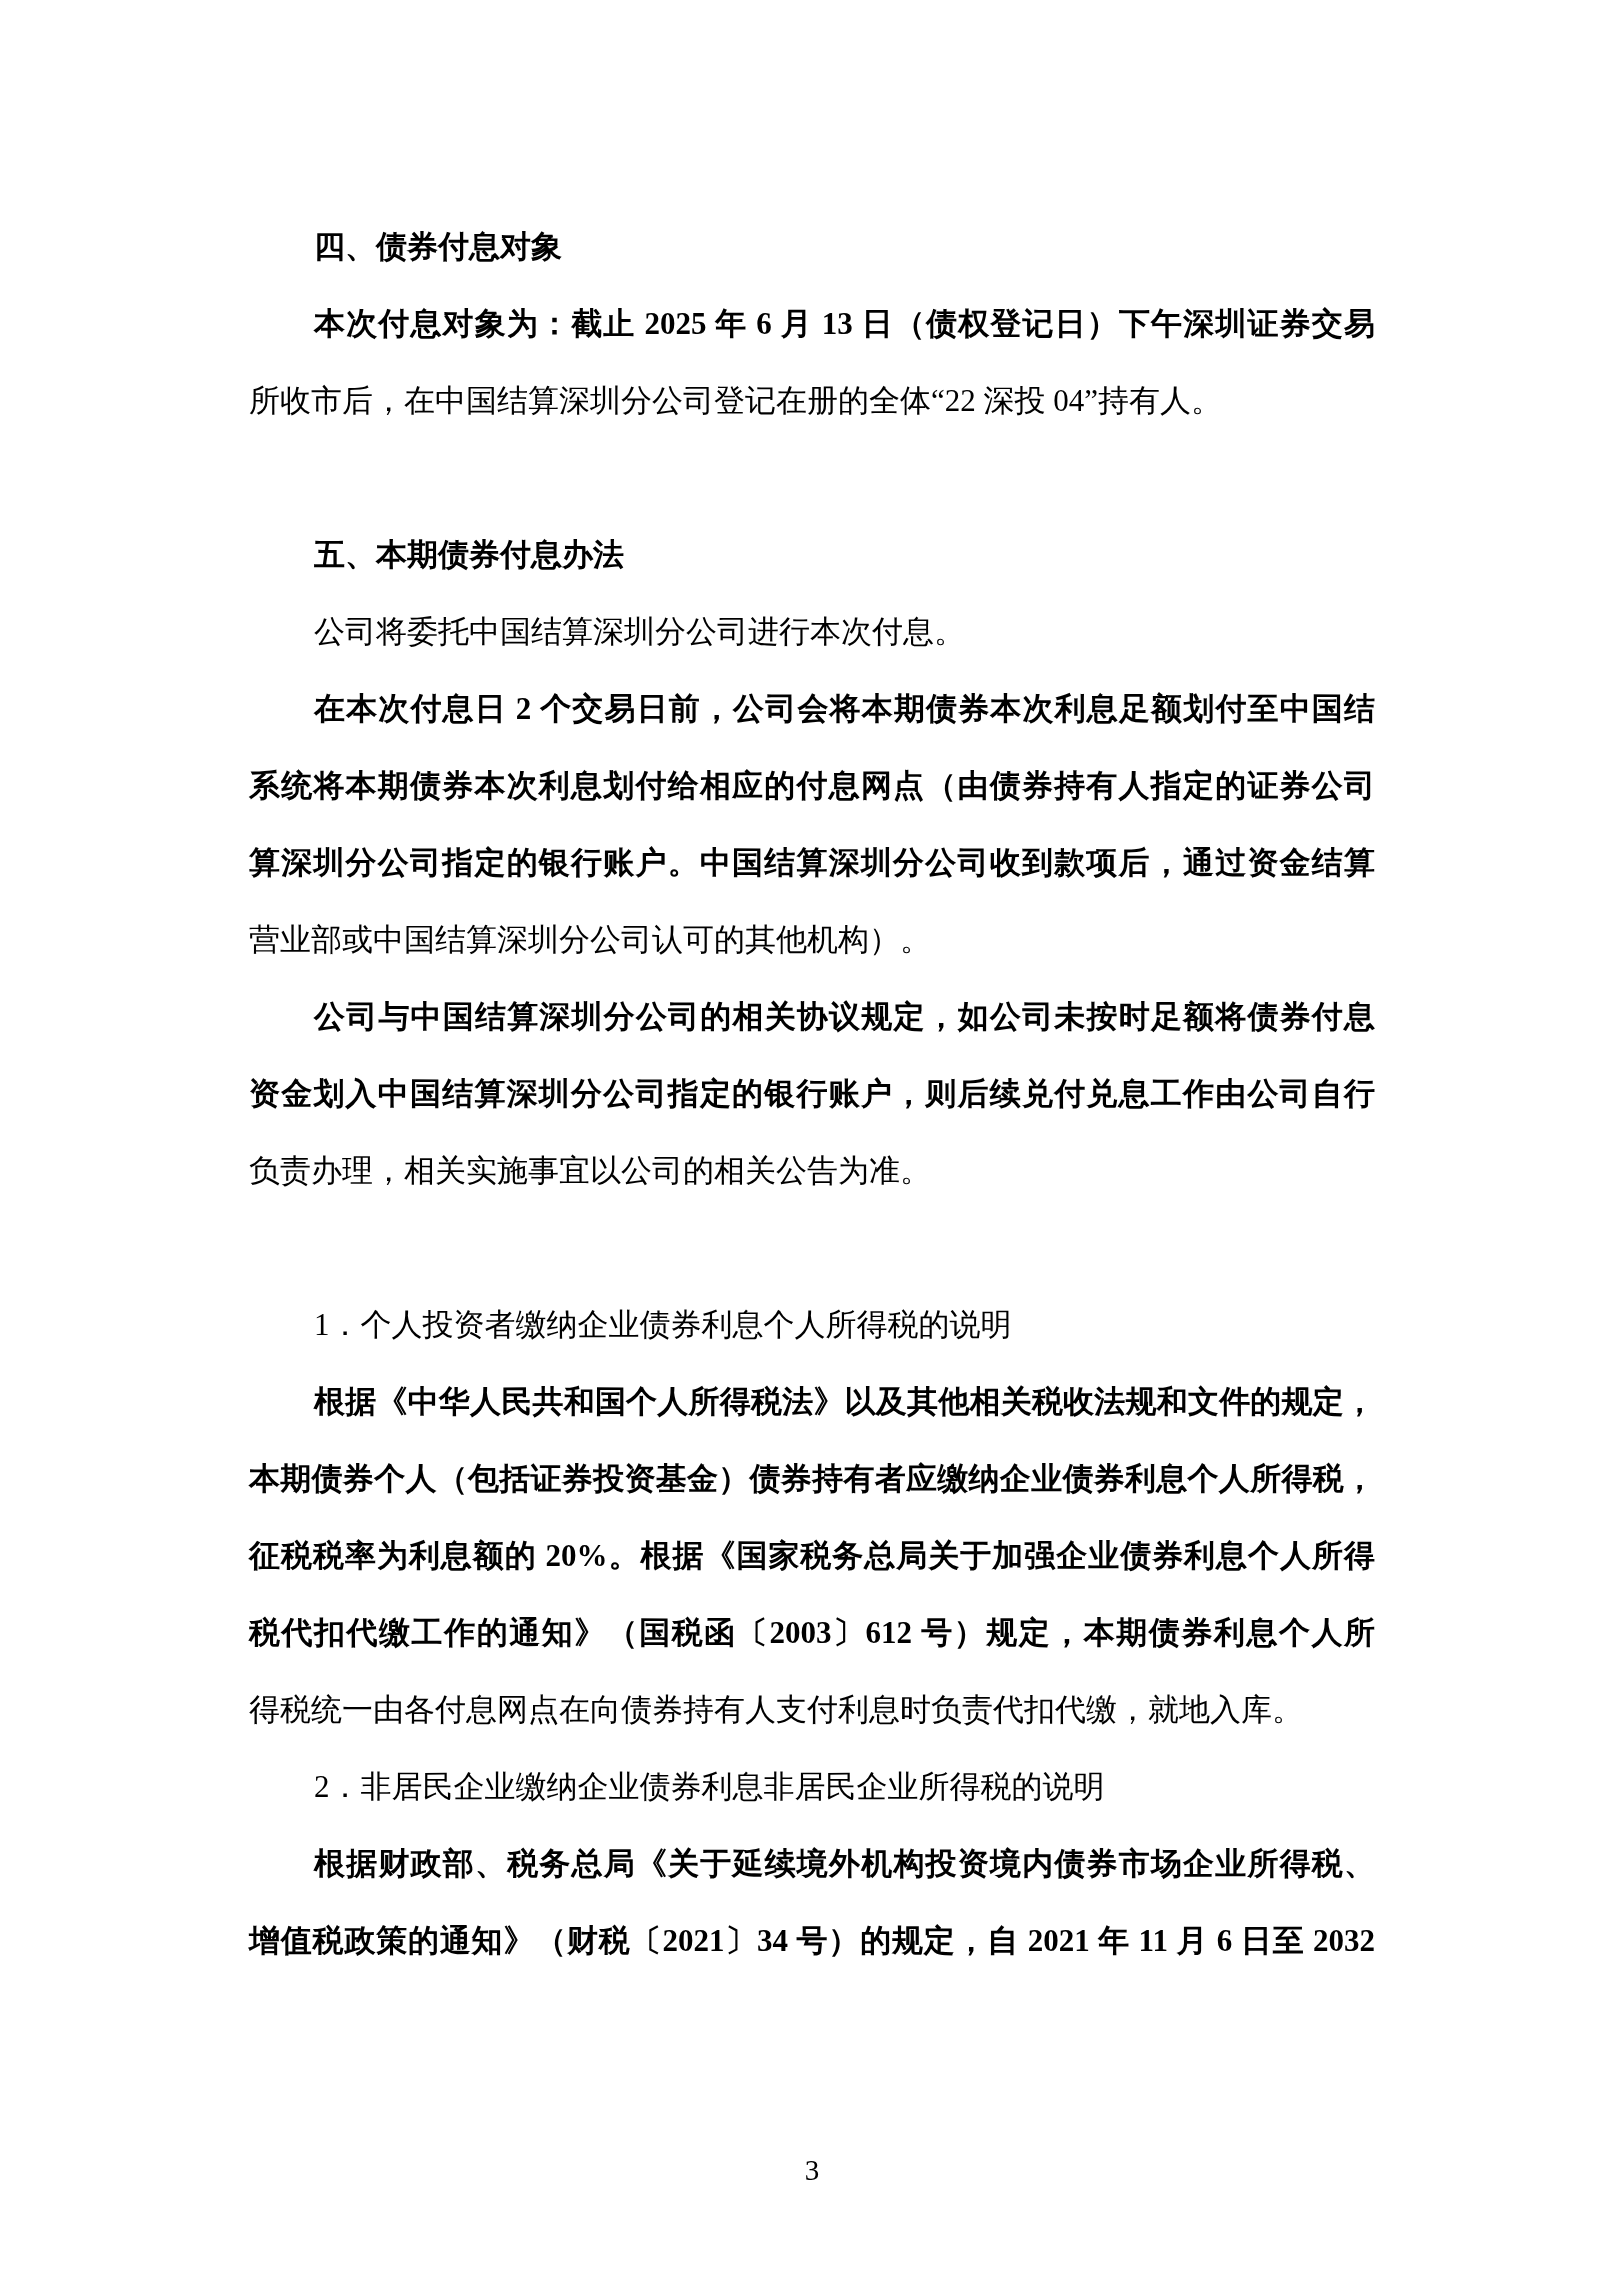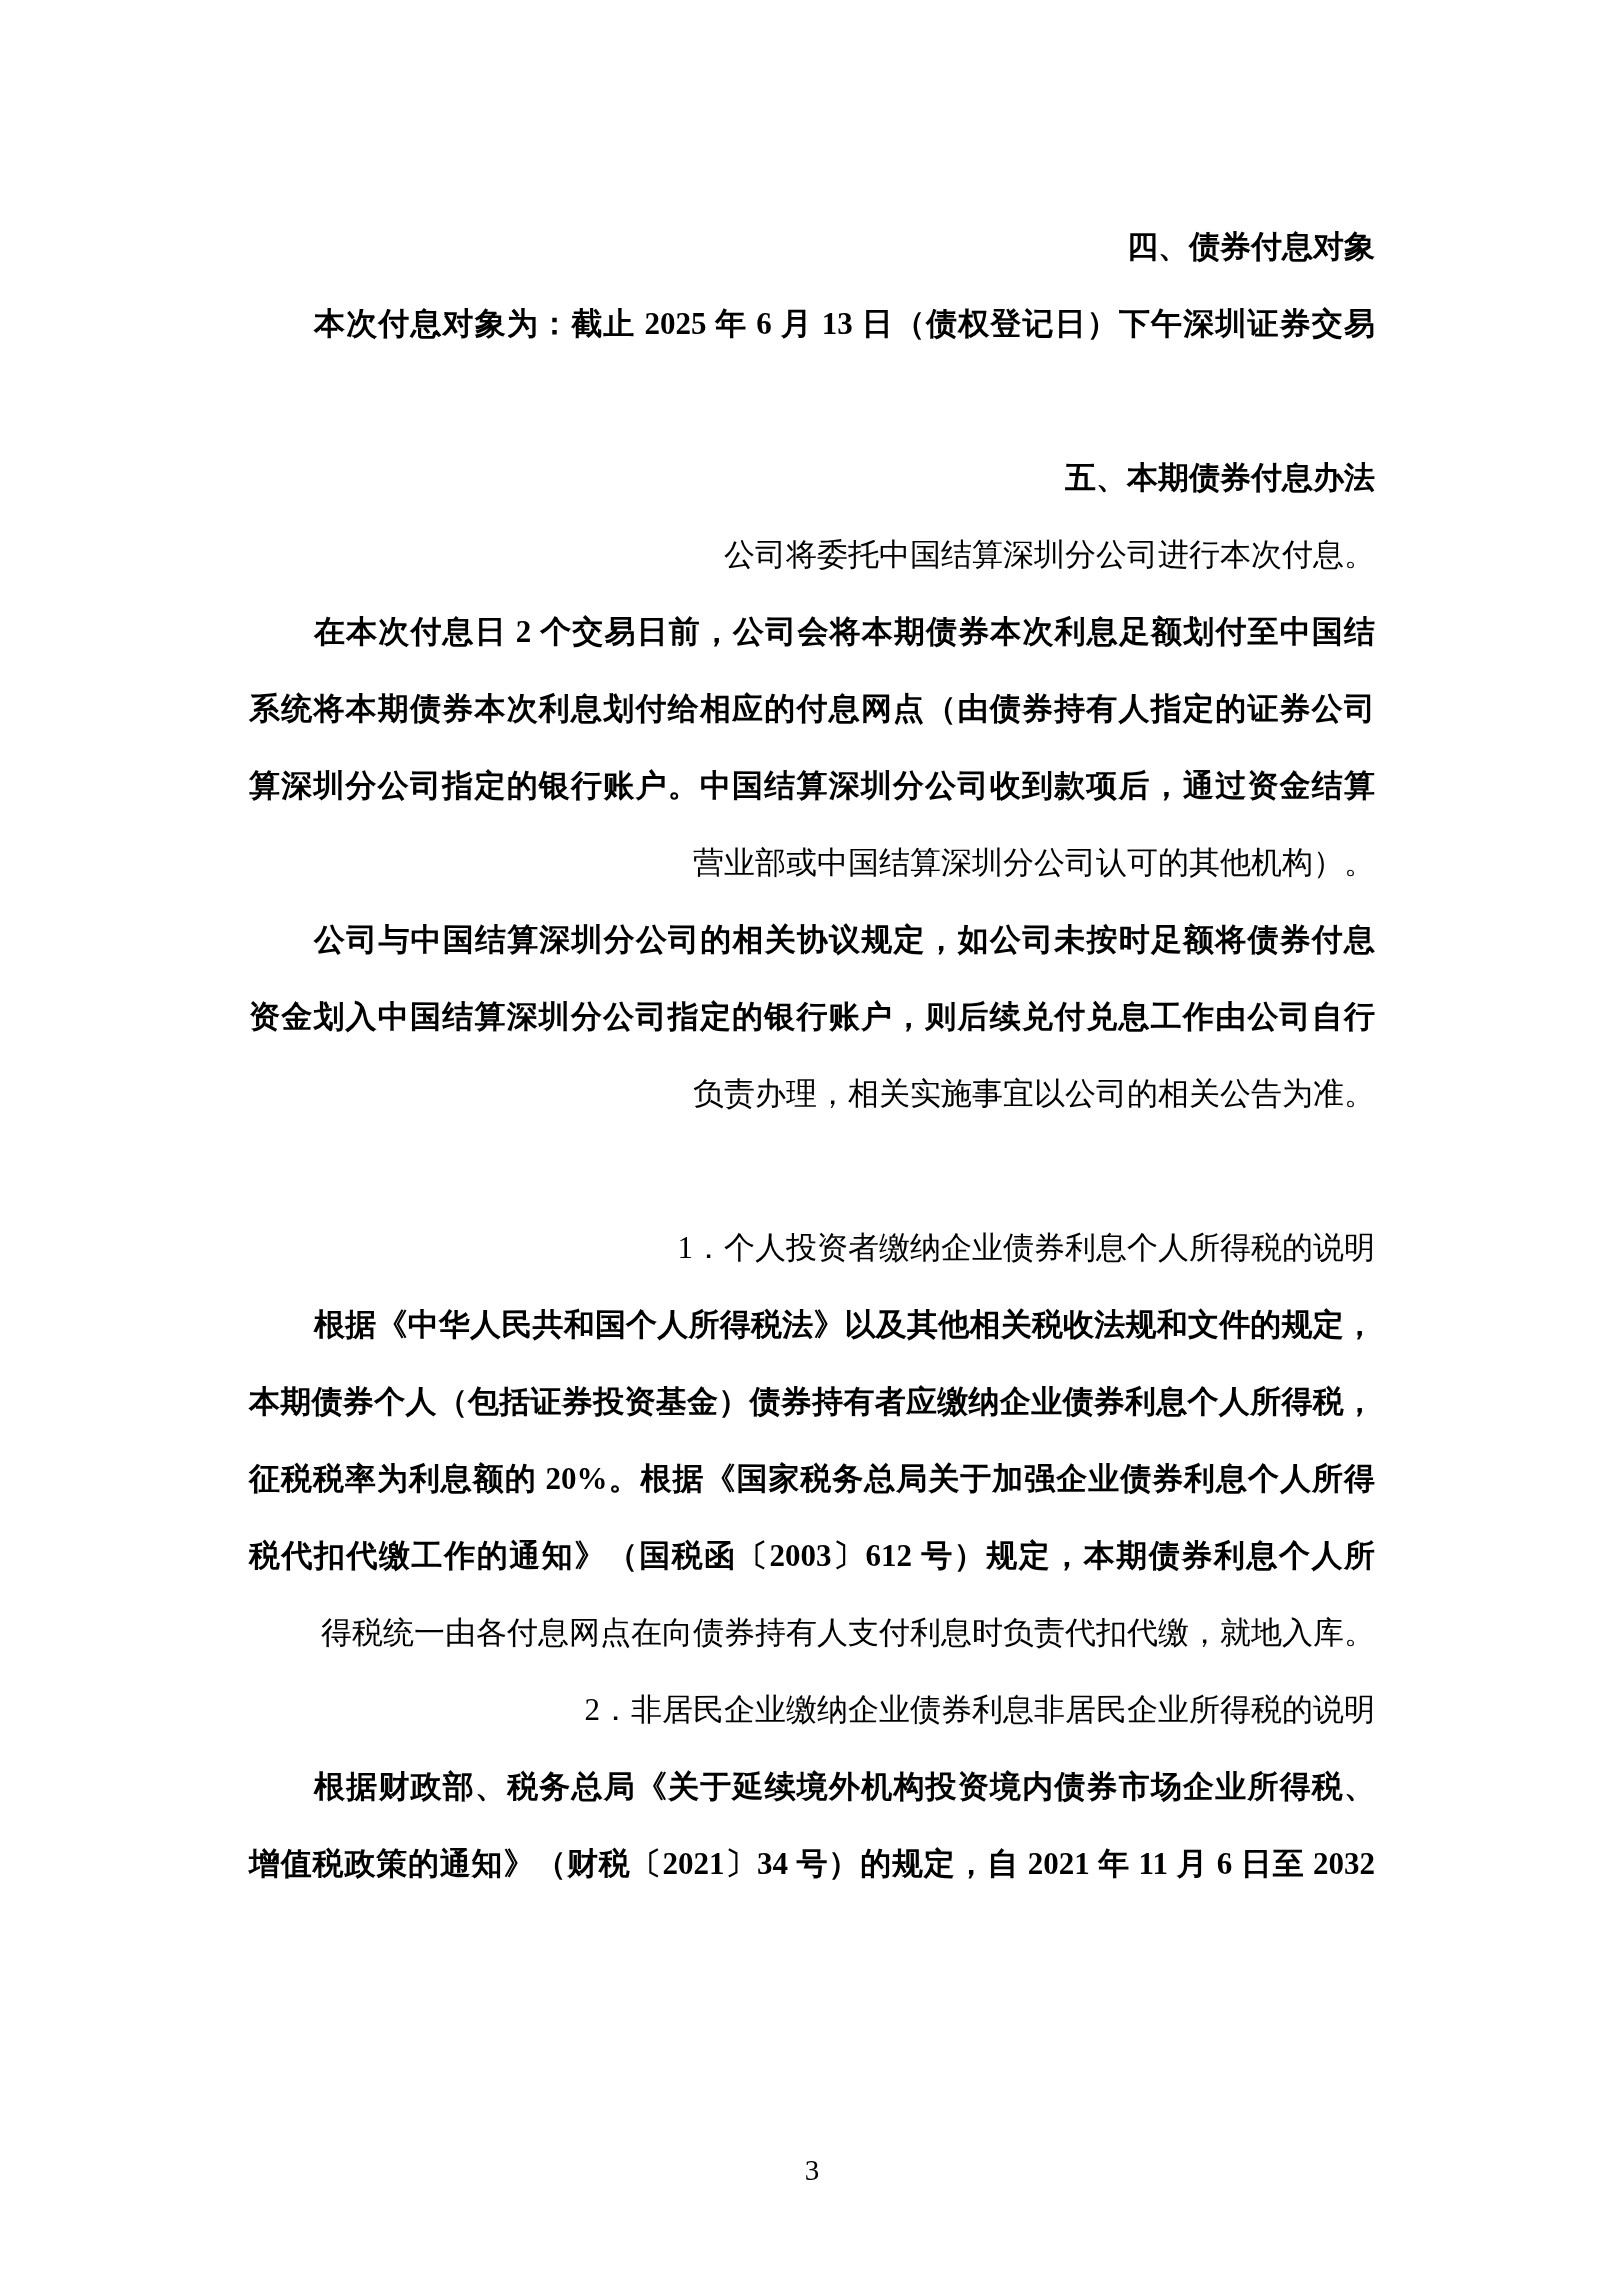--- a/index.html
+++ b/index.html
@@ -16,21 +16,21 @@
     left: 249px;
     top: 208px;
     width: 1126px;
   }
   .line {
     height: 77px;
     line-height: 77px;
     font-size: 31px;
     font-family: "Liberation Serif", serif;
     white-space: nowrap;
-    text-align: right;
+    text-align: left;
   }
   .line.full {
     white-space: normal;
     text-align: justify;
     text-align-last: justify;
     font-weight: bold;
   }
   .line.indent {
     text-indent: 65px;
   }
@@ -49,20 +49,21 @@
     font-size: 29px;
     line-height: 33px;
   }
 </style>
 </head>
 <body>
 
 <main class="doc-body">
     <div class="line heading indent">四、债券付息对象</div>
     <div class="line indent full">本次付息对象为：截止 2025 年 6 月 13 日（债权登记日）下午深圳证券交易</div>
+    <div class="line">所收市后，在中国结算深圳分公司登记在册的全体“22 深投 04”持有人。</div>
     <div class="line">&nbsp;</div>
     <div class="line heading indent">五、本期债券付息办法</div>
     <div class="line indent">公司将委托中国结算深圳分公司进行本次付息。</div>
     <div class="line indent full">在本次付息日 2 个交易日前，公司会将本期债券本次利息足额划付至中国结</div>
     <div class="line full">系统将本期债券本次利息划付给相应的付息网点（由债券持有人指定的证券公司</div>
     <div class="line full">算深圳分公司指定的银行账户。中国结算深圳分公司收到款项后，通过资金结算</div>
     <div class="line">营业部或中国结算深圳分公司认可的其他机构）。</div>
     <div class="line indent full">公司与中国结算深圳分公司的相关协议规定，如公司未按时足额将债券付息</div>
     <div class="line full">资金划入中国结算深圳分公司指定的银行账户，则后续兑付兑息工作由公司自行</div>
     <div class="line">负责办理，相关实施事宜以公司的相关公告为准。</div>

